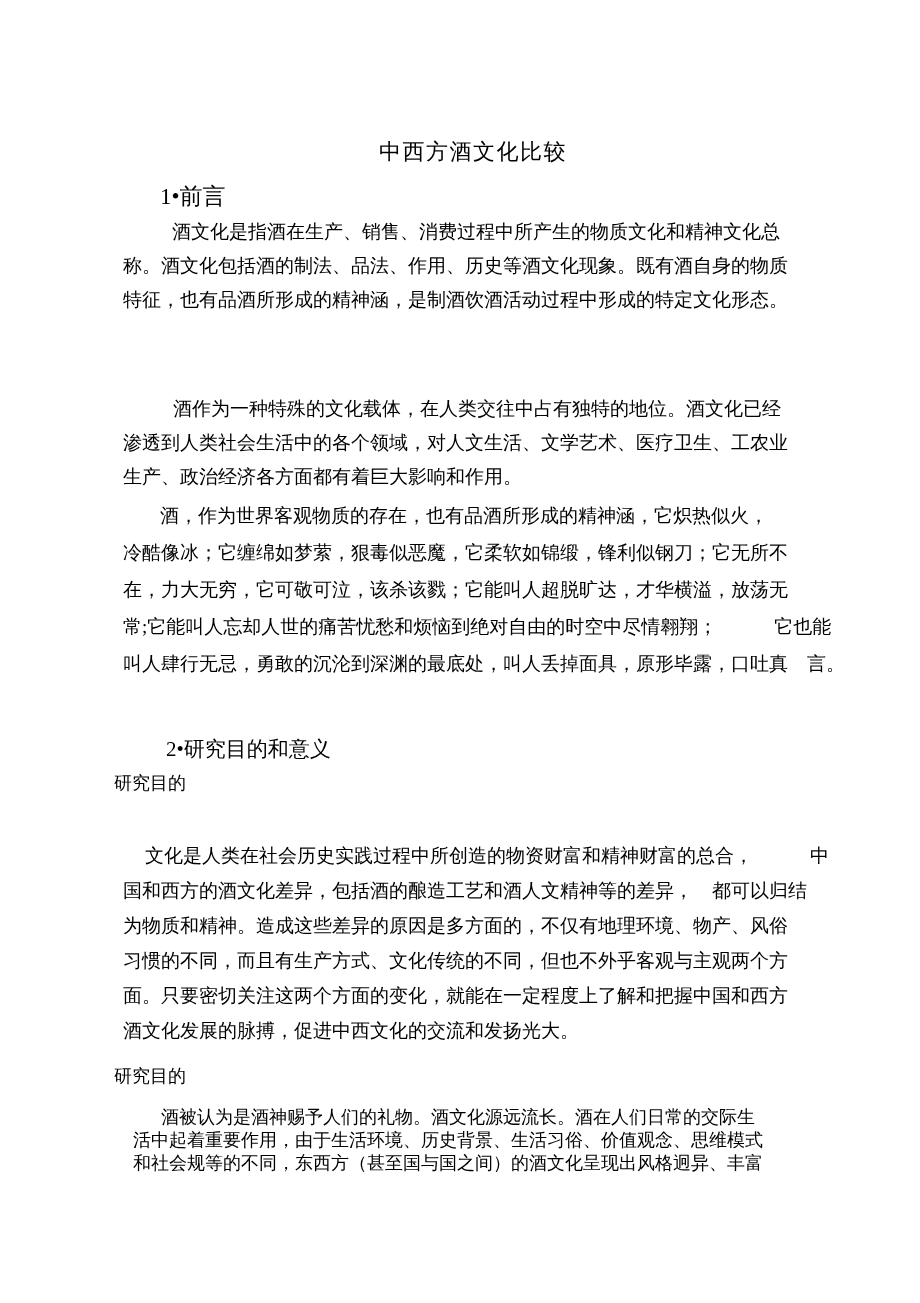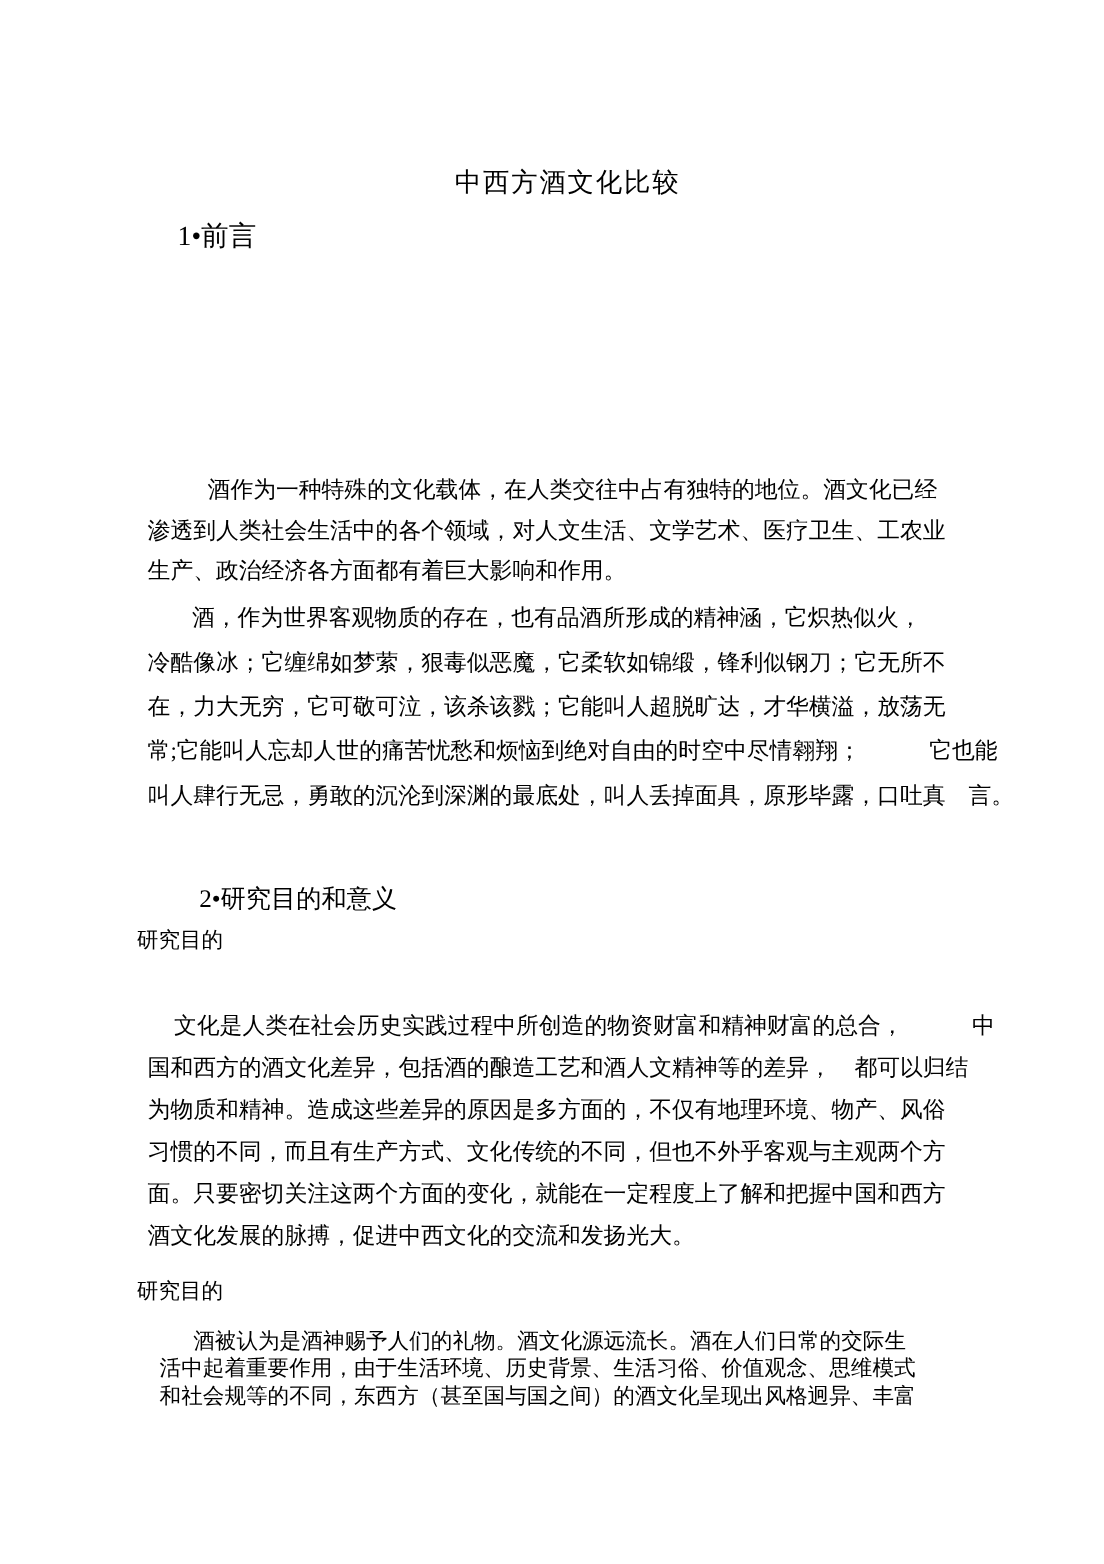--- a/index.html
+++ b/index.html
@@ -27,21 +27,21 @@
     font-weight: normal;
     margin: 13px;
   }
   .heading {
     position: absolute;
     font-weight: normal;
     margin: 0;
     white-space: pre;
   }
   .heading-1 {
-    left: 148px;
+    left: 160px;
     top: 181px;
     font-size: 23px;
   }
   .heading-2 {
     left: 166px;
     top: 735px;
     font-size: 21px;
   }
   .subheading {
     position: absolute;
@@ -68,20 +68,23 @@
 </style>
 </head>
 <body>
 
 <div class="page">
 
   <h1 class="doc-title">中西方酒文化比较</h1>
 
   <h2 class="heading heading-1">1•前言</h2>
 
+  <p class="para para-1">酒文化是指酒在生产、销售、消费过程中所产生的物质文化和精神文化总
+称。酒文化包括酒的制法、品法、作用、历史等酒文化现象。既有酒自身的物质
+特征，也有品酒所形成的精神涵，是制酒饮酒活动过程中形成的特定文化形态。</p>
 
 
   <p class="para para-3">酒作为一种特殊的文化载体，在人类交往中占有独特的地位。酒文化已经
 渗透到人类社会生活中的各个领域，对人文生活、文学艺术、医疗卫生、工农业
 生产、政治经济各方面都有着巨大影响和作用。</p>
 
   <p class="para para-4">酒，作为世界客观物质的存在，也有品酒所形成的精神涵，它炽热似火，
 冷酷像冰；它缠绵如梦萦，狠毒似恶魔，它柔软如锦缎，锋利似钢刀；它无所不
 在，力大无穷，它可敬可泣，该杀该戮；它能叫人超脱旷达，才华横溢，放荡无
 常;它能叫人忘却人世的痛苦忧愁和烦恼到绝对自由的时空中尽情翱翔；　　　它也能

